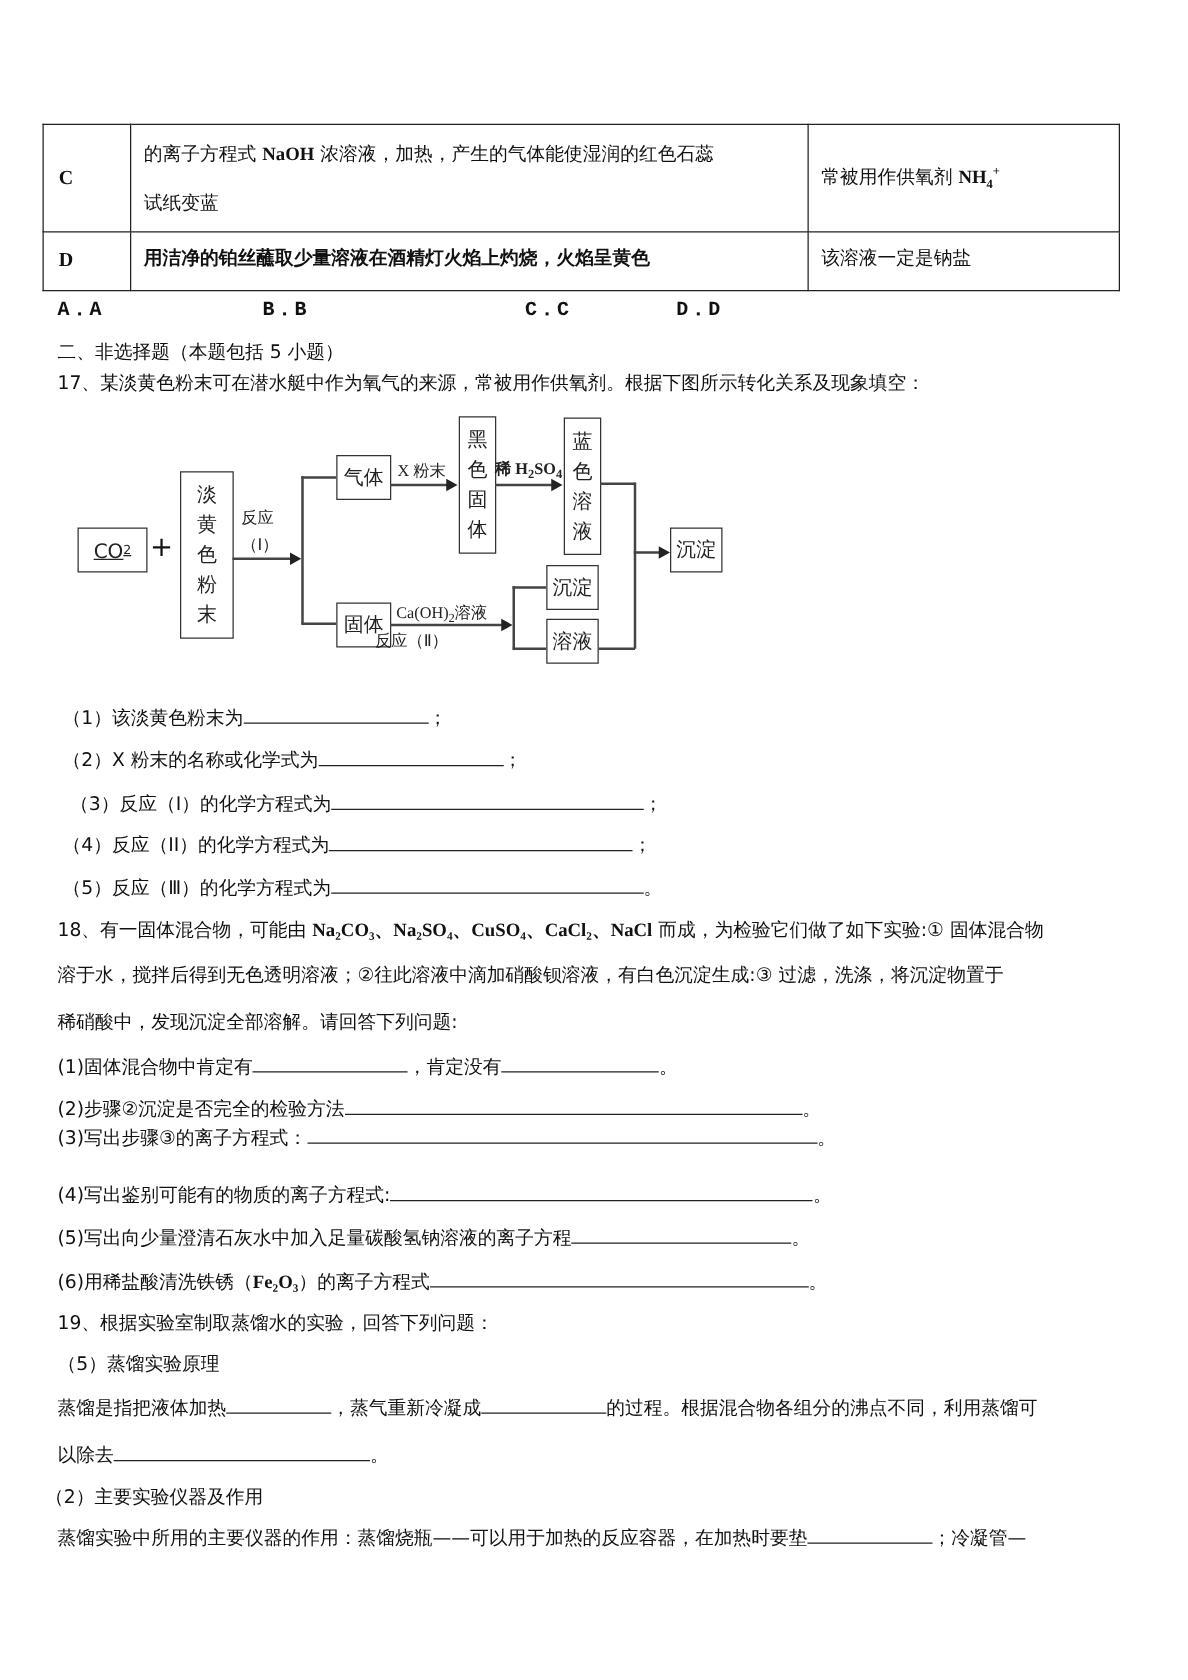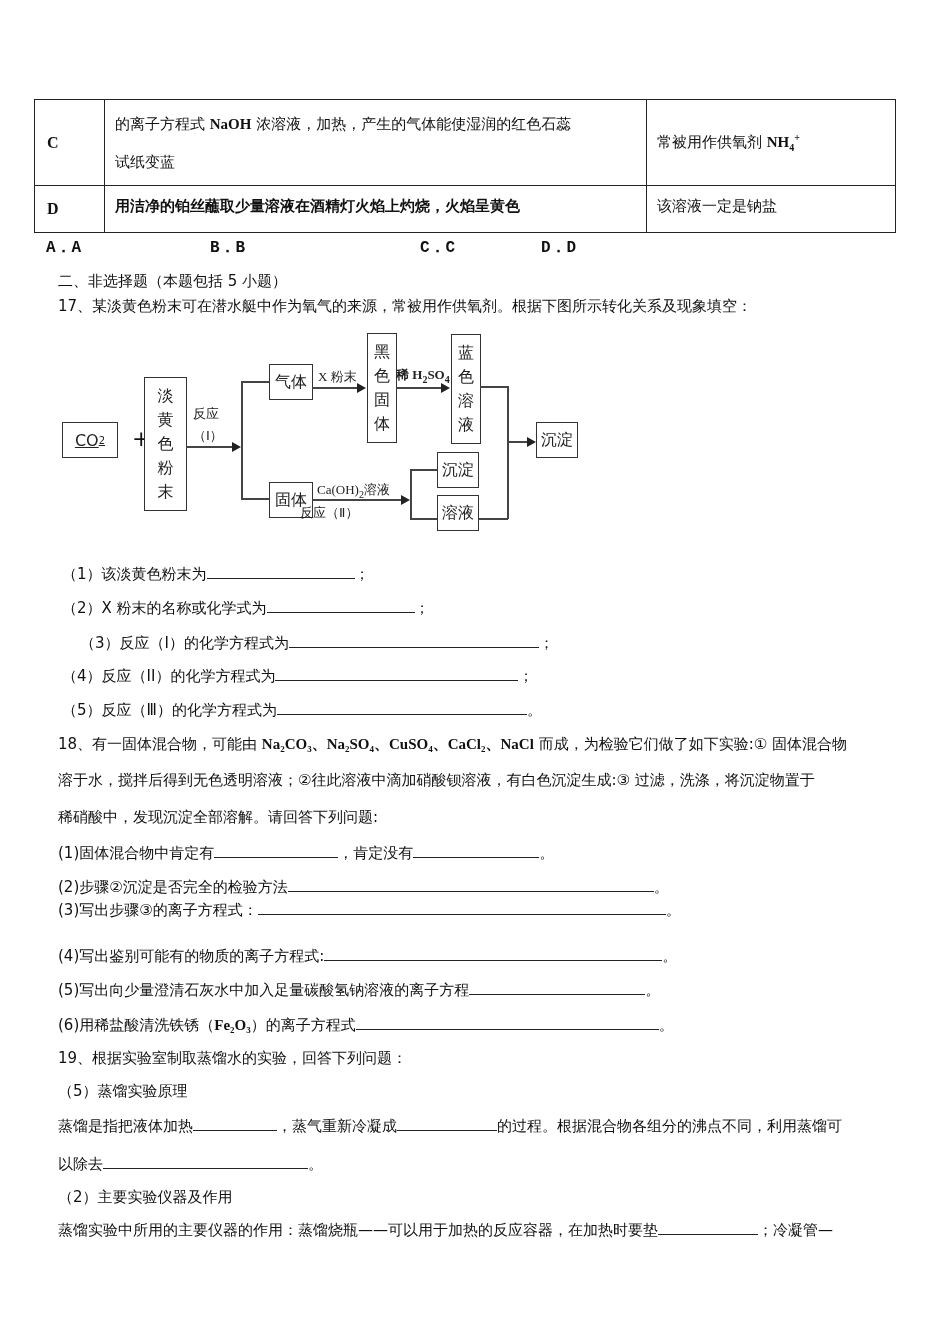--- a/index.html
+++ b/index.html
@@ -1,21 +1,21 @@
 <!DOCTYPE html>
 <html><head>
 <meta charset="utf-8">
 <style>
   html, body { margin: 0; padding: 0; background: #ffffff; }
   body {
     width: 950px; height: 1344px; position: relative; overflow: hidden;
     font-family: "DejaVu Sans", sans-serif; color: #111; font-size: 15px;
   }
   .serif { font-family: "Liberation Serif", "DejaVu Serif", serif; }
-  .abs { position: absolute; white-space: nowrap; margin-left: 12px; }
+  .abs { position: absolute; white-space: nowrap; }
   table.opt {
     position: absolute; left: 34px; top: 99px; width: 862px;
     border-collapse: collapse; font-size: 15px;
   }
   table.opt td { border: 1.5px solid #222; vertical-align: middle; }
   table.opt td.letter { width: 56px; padding-left: 12px; font-weight: bold; font-family: "Liberation Serif", serif; font-size: 16px; }
   table.opt td.desc { width: 530px; padding-left: 10px; line-height: 38px; }
   table.opt td.concl { padding-left: 10px; }
   .b { font-weight: bold; font-family: "Liberation Serif", serif; }
   .choices span { position: absolute; font-weight: bold; font-family: Liberation Mono, monospace; font-size: 16px; }
@@ -132,21 +132,21 @@
   <div class="dbox" style="left:437px; top:452px; width:40px; height:34px;">沉淀</div>
   <div class="dbox" style="left:437px; top:495px; width:40px; height:34px;">溶液</div>
 </div>
 
 <div class="abs line" style="left:50px; top:563px;">
   <span>（1）该淡黄色粉末为</span><span class="blank" style="width:148px;"></span><span>；</span>
 </div>
 <div class="abs line" style="left:50px; top:597px;">
   <span>（2）X 粉末的名称或化学式为</span><span class="blank" style="width:148px;"></span><span>；</span>
 </div>
-<div class="abs line" style="left:68px; top:632px;text-align:center;">
+<div class="abs line" style="left:56px; top:632px;text-align:center;">
   <span>（3）反应（I）的化学方程式为</span><span class="blank" style="width:250px;"></span><span>；</span>
 </div>
 <div class="abs line" style="left:50px; top:665px;">
   <span>（4）反应（II）的化学方程式为</span><span class="blank" style="width:243px;"></span><span>；</span>
 </div>
 <div class="abs line" style="left:50px; top:699px;">
   <span>（5）反应（Ⅲ）的化学方程式为</span><span class="blank" style="width:250px;"></span><span>。</span>
 </div>
 
 <div class="abs line" style="left:46px; top:734px;">
@@ -175,16 +175,16 @@
 </div>
 
 <div class="abs line" style="left:46px; top:1048px;">19、根据实验室制取蒸馏水的实验，回答下列问题：</div>
 <div class="abs line" style="left:46px; top:1081px;">（5）蒸馏实验原理</div>
 <div class="abs line" style="left:46px; top:1115px;">
   <span>蒸馏是指把液体加热</span><span class="blank" style="width:84px;"></span><span>，蒸气重新冷凝成</span><span class="blank" style="width:100px;"></span><span>的过程。根据混合物各组分的沸点不同，利用蒸馏可</span>
 </div>
 <div class="abs line" style="left:46px; top:1153px;">
   <span>以除去</span><span class="blank" style="width:205px;"></span><span>。</span>
 </div>
-<div class="abs line" style="left:46px; top:1187px;">（2）主要实验仪器及作用</div>
+<div class="abs line" style="left:36px; top:1187px;">（2）主要实验仪器及作用</div>
 <div class="abs line" style="left:46px; top:1219px;">
   <span>蒸馏实验中所用的主要仪器的作用：蒸馏烧瓶——可以用于加热的反应容器，在加热时要垫</span><span class="blank" style="width:100px;"></span><span>；冷凝管—</span>
 </div>
 
 </body></html>

